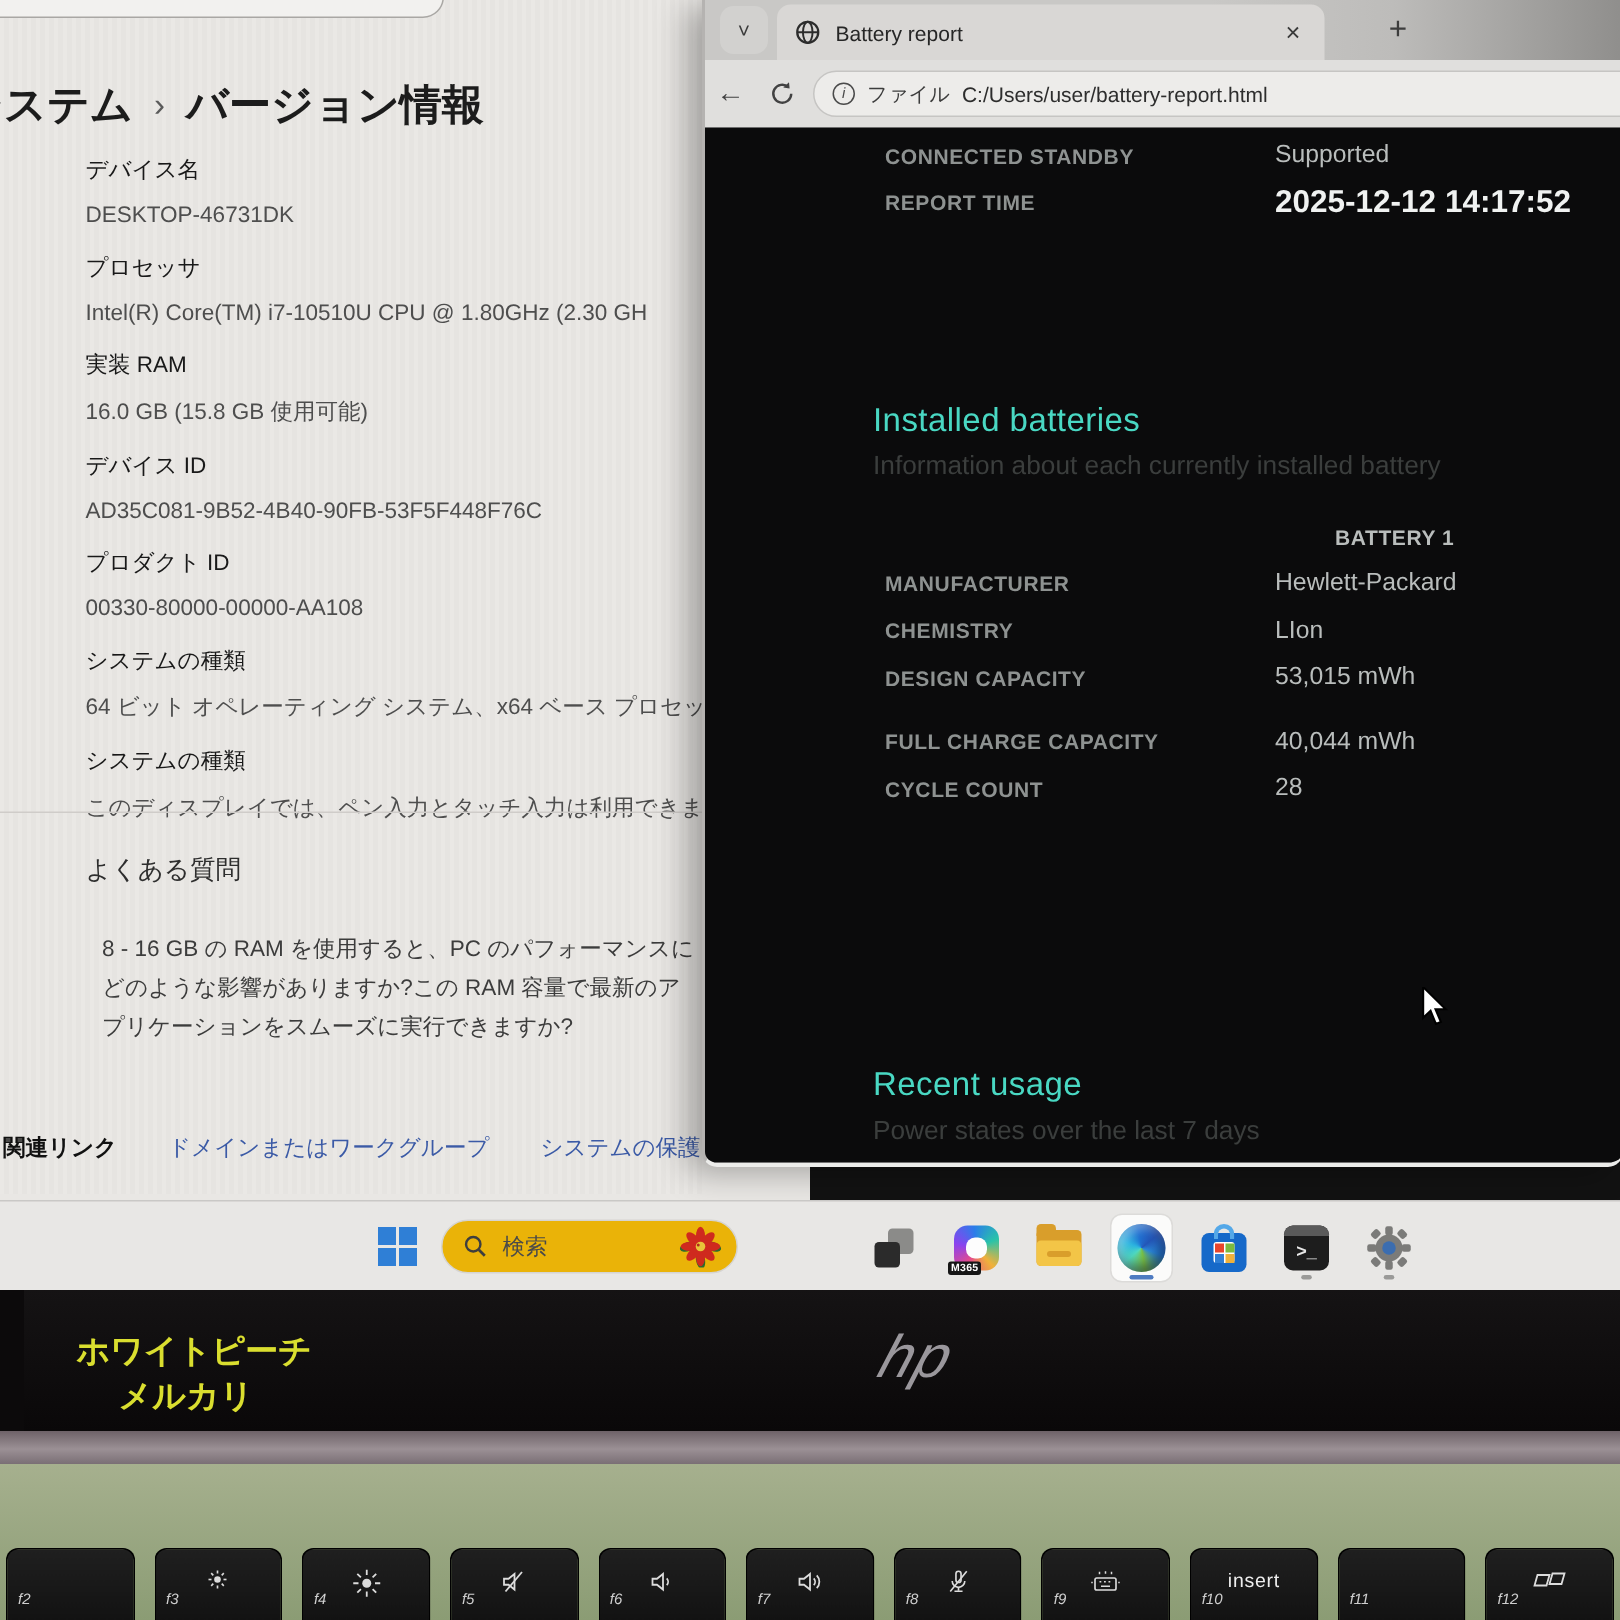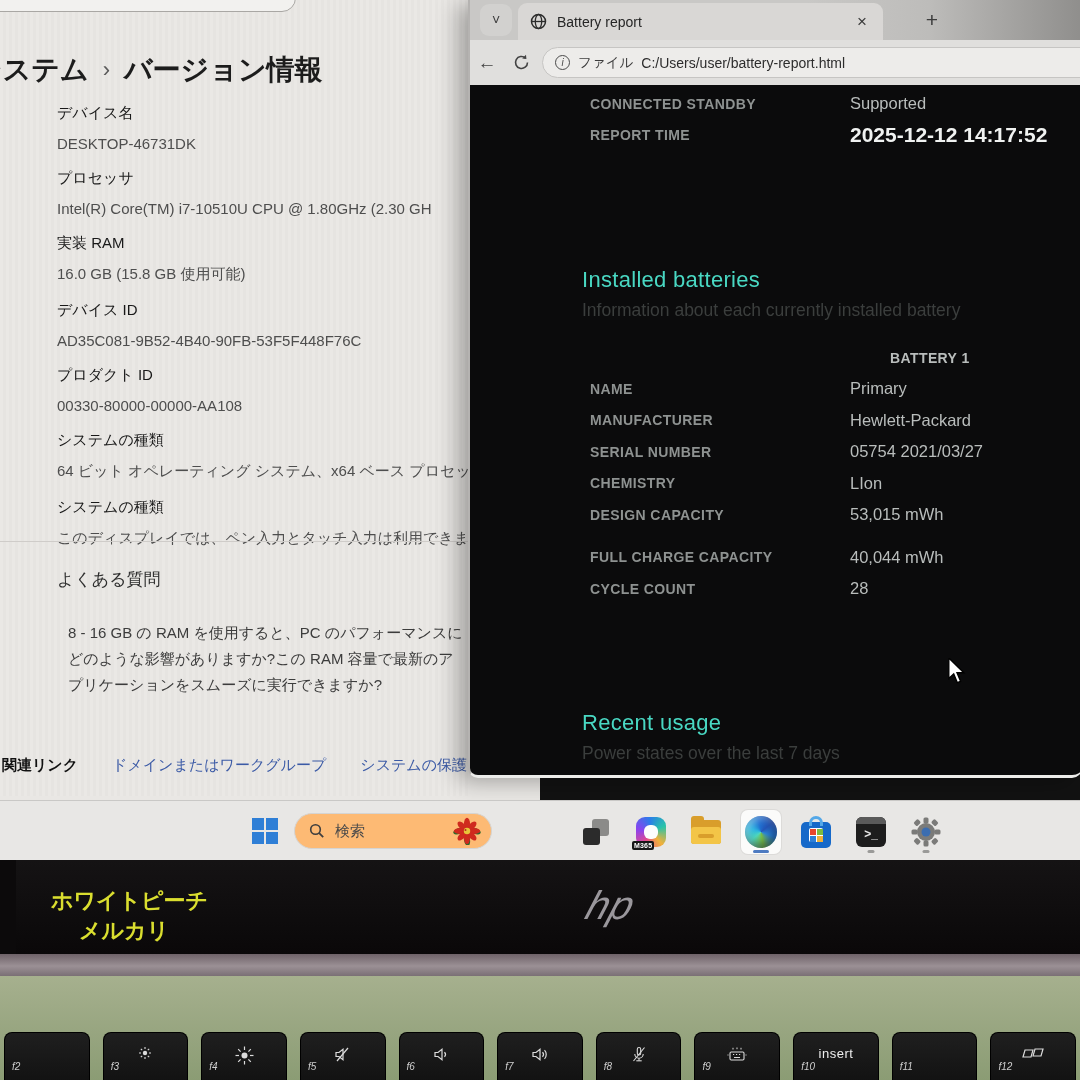--- a/index.html
+++ b/index.html
@@ -66,21 +66,21 @@
   .r-table{position:absolute;left:120px;top:288px;right:10px;}
   .r-table .r-row{height:31.5px;}
   .r-row.gapped{margin-top:11px;}
   .cursor{position:absolute;left:476px;top:573px;}
 
   
   .taskbar{position:absolute;left:0;top:800px;width:1080px;height:60px;background:#e8e7e5;border-top:1px solid #c9c8c6;}
   .win-logo{position:absolute;left:252px;top:17px;width:26px;height:26px;display:grid;grid-template-columns:12px 12px;
     grid-template-rows:12px 12px;gap:2px;}
   .win-logo div{background:#2f7fd6;}
-  .search-pill{position:absolute;left:294px;top:12px;width:198px;height:36px;background:#fdba74;border:1px solid #d5d4d2;
+  .search-pill{position:absolute;left:294px;top:12px;width:198px;height:36px;background:#eab308;border:1px solid #d5d4d2;
     border-radius:18px;display:flex;align-items:center;padding:0 10px 0 14px;gap:10px;}
   .search-pill .q{font-size:15px;color:#4a4a4a;flex:1;}
   .tb-icons{position:absolute;left:576px;top:8px;display:flex;align-items:center;gap:15px;height:46px;}
   .tb-slot{width:40px;height:44px;display:flex;align-items:center;justify-content:center;position:relative;}
   .tb-slot.active{background:#fbfbfa;border-radius:7px;box-shadow:0 0 0 1px #dcdbd9;}
   .run-dot{position:absolute;left:50%;transform:translateX(-50%);bottom:1px;width:7px;height:3px;border-radius:2px;background:#9a9a98;}
   .edge-bar{position:absolute;left:50%;transform:translateX(-50%);bottom:1px;width:16px;height:3px;border-radius:2px;background:#4e7bc1;}
   .taskview{position:relative;width:26px;height:26px;}
   .taskview .back{position:absolute;right:0;top:0;width:17px;height:17px;background:#8b8b89;border-radius:3px;}
   .taskview .front{position:absolute;left:0;bottom:0;width:17px;height:17px;background:#2b2b2b;border-radius:3px;}
@@ -237,30 +237,22 @@
 
         <div class="r-sec" style="top:182px;">
           <div class="r-h2">Installed batteries</div>
           <div class="r-sub">Information about each currently installed battery</div>
         </div>
 
         <div class="r-colhead">BATTERY 1</div>
 
         <div class="r-table">
           <div class="r-row">
-            <span class="r-label">NAME</span>
-            <span class="r-val">Primary</span>
-          </div>
-          <div class="r-row">
             <span class="r-label">MANUFACTURER</span>
             <span class="r-val">Hewlett-Packard</span>
-          </div>
-          <div class="r-row">
-            <span class="r-label">SERIAL NUMBER</span>
-            <span class="r-val">05754 2021/03/27</span>
           </div>
           <div class="r-row">
             <span class="r-label">CHEMISTRY</span>
             <span class="r-val">LIon</span>
           </div>
           <div class="r-row">
             <span class="r-label">DESIGN CAPACITY</span>
             <span class="r-val">53,015 mWh</span>
           </div>
           <div class="r-row gapped">

